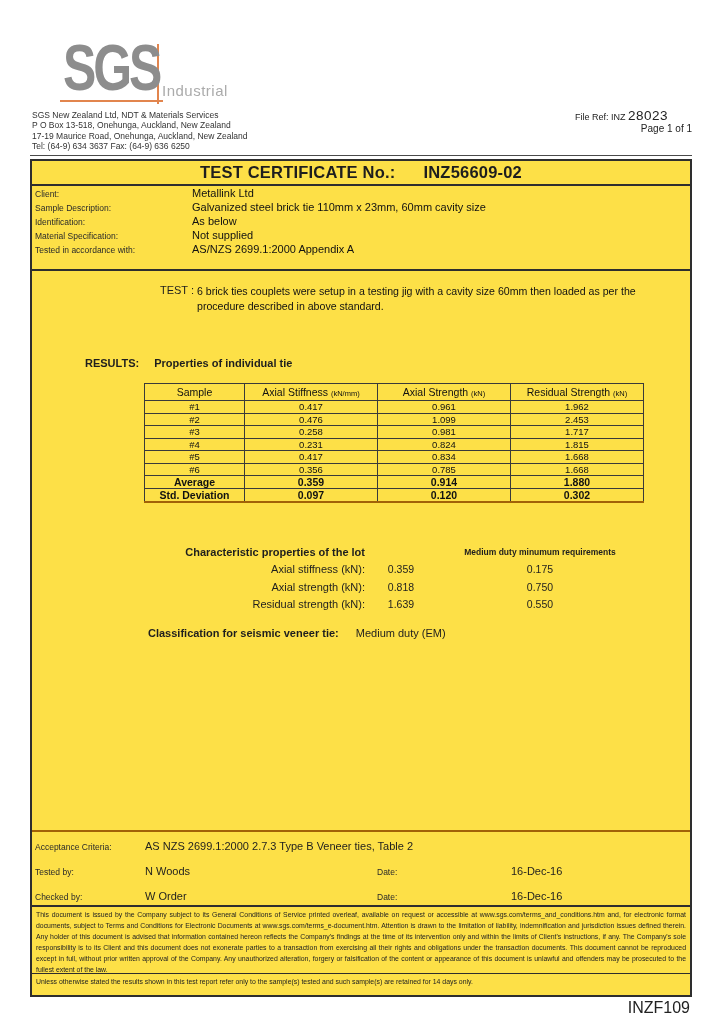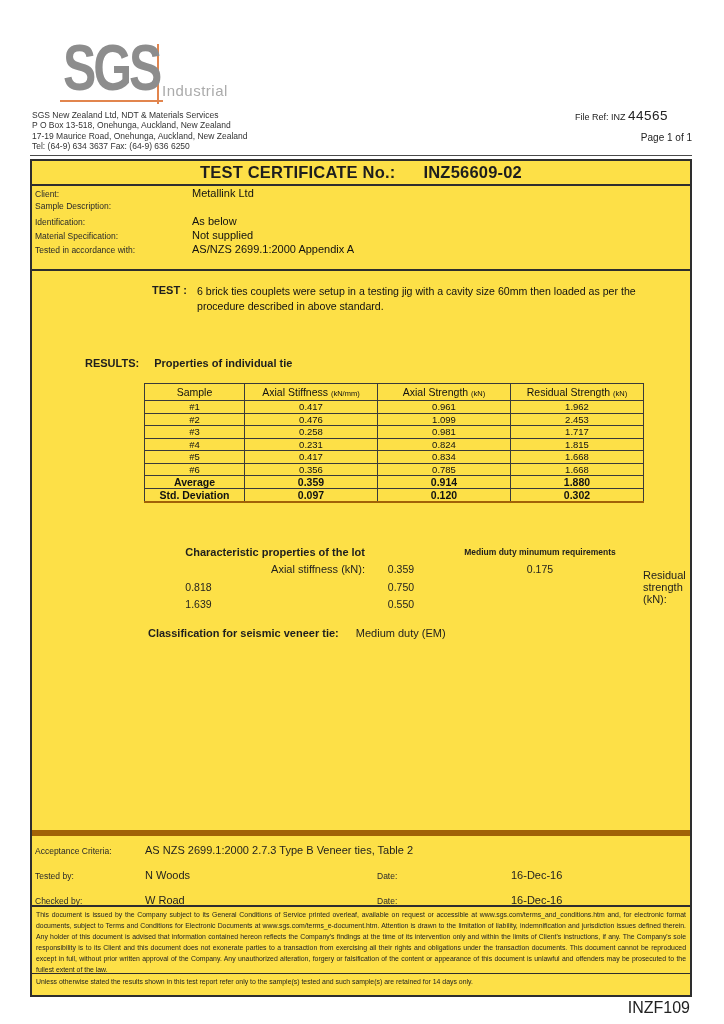--- a/index.html
+++ b/index.html
@@ -26,21 +26,21 @@
     font-size: 15px; color: #ababab; letter-spacing: 0.5px;
   }
   .cross-v { position: absolute; left: 97px; top: 2px; width: 1.5px; height: 60px; background: #e2854e; }
   .cross-h { position: absolute; left: 0px; top: 58px; width: 103px; height: 1.5px; background: #e2854e; }
 
   .address-block { position: absolute; left: 32px; top: 110px; font-size: 8.5px; line-height: 10.4px; color: #333; }
 
   .header-right { position: absolute; right: 32px; top: 108px; text-align: right; }
   .file-ref-line { font-size: 9px; color: #222; margin-right: 24px; }
   .file-ref-num { font-size: 13.5px; letter-spacing: 0.5px; }
-  .page-num { font-size: 10px; color: #222; margin-top: 9px; }
+  .page-num { font-size: 10px; color: #222; }
 
   .header-rule { position: absolute; left: 30px; top: 155px; width: 662px; height: 1px; background: #4a4a4a; }
 
   
   .main-box {
     position: absolute; left: 30px; top: 159px; width: 662px; height: 838px;
     border: 2px solid #2e2e2e;
     display: flex; flex-direction: column;
     background: #fde047;
   }
@@ -53,21 +53,21 @@
   .title-num { margin-left: 28px; }
 
   .info-section { height: 85px; border-bottom: 2px solid #2e2e2e; padding-top: 1px; }
   .info-row { display: flex; align-items: baseline; height: 14px; }
   .info-label { width: 160px; padding-left: 3px; font-size: 8.5px; color: #2a2a2a; }
   .info-value { font-size: 11px; color: #111; }
 
   .body-section { flex: 1; position: relative; }
 
   .test-block { position: absolute; left: 120px; top: 13px; display: flex; }
-  .test-label { font-weight: bold; font-size: 11px; width: 42px; flex: none; }
+  .test-label { font-weight: normal; font-size: 11px; width: 42px; flex: none; text-align: right; }
   .test-text { font-size: 10.6px; width: 462px; line-height: 15px; margin-left: 3px; color: #111; }
 
   .results-heading { position: absolute; left: 53px; top: 86px; font-size: 11px; font-weight: bold; }
   .results-sub { margin-left: 12px; }
 
   table.results { position: absolute; left: 112px; top: 112px; width: 500px; border-collapse: collapse; padding-left: 37px; }
   table.results th, table.results td {
     border: 1px solid #3a3a3a; text-align: center; font-weight: normal; color: #111;
   }
   table.results { border: 1.5px solid #2e2e2e; }
@@ -83,21 +83,21 @@
   .char-grid > div { height: 17.5px; display: flex; align-items: center; }
   .char-title { justify-content: flex-end; font-weight: bold; font-size: 11px; }
   .char-req-title { justify-content: center; font-weight: bold; font-size: 8.5px; }
   .char-label { justify-content: flex-end; font-size: 11px; }
   .char-val, .char-req { justify-content: center; font-size: 10.5px; }
 
   .class-row { position: absolute; left: 116px; top: 356px; font-size: 11px; }
   .class-label { font-weight: bold; }
   .class-value { margin-left: 14px; }
 
-  .signoff-section { height: 75px; border-top: 6px solid #a16207; padding-top: 3px; }
+  .signoff-section { height: 75px; border-top: 2px solid #a16207; padding-top: 3px; }
   .signoff-row { display: flex; align-items: baseline; height: 25px; padding-top: 5px; }
   .signoff-label { width: 113px; padding-left: 3px; font-size: 8.5px; color: #2a2a2a; flex: none; }
   .signoff-name { width: 232px; font-size: 11px; flex: none; }
   .signoff-date-label { width: 134px; font-size: 8.5px; color: #2a2a2a; flex: none; }
   .signoff-date { font-size: 11px; }
 
   .legal-section {
     height: 68px; border-top: 2px solid #2e2e2e;
     padding: 2px 4px 0 4px;
     font-size: 6.9px; line-height: 11px; text-align: justify; color: #222;
@@ -124,41 +124,42 @@
   <div class="address-block">
     <div>SGS New Zealand Ltd, NDT &amp; Materials Services</div>
     <div>P O Box 13-518, Onehunga, Auckland, New Zealand</div>
     <div>17-19 Maurice Road, Onehunga, Auckland, New Zealand</div>
     <div>Tel: (64-9) 634 3637  Fax: (64-9) 636 6250</div>
   </div>
 
   <div class="header-right">
     <div class="file-ref-line">
       <span>File Ref: INZ</span>
-      <span class="file-ref-num">44565</span>
+      <span class="file-ref-num">28023</span>
     </div>
     <div class="page-num">Page 1 of 1</div>
   </div>
 
   <div class="header-rule"></div>
 
   <div class="main-box">
 
     <div class="title-row">
       <span>TEST CERTIFICATE No.:</span>
       <span class="title-num">INZ56609-02</span>
     </div>
 
     <div class="info-section">
       <div class="info-row">
         <span class="info-label">Client:</span>
         <span class="info-value">Metallink Ltd</span>
       </div>
       <div class="info-row">
         <span class="info-label">Sample Description:</span>
+        <span class="info-value">Galvanized steel brick tie 110mm x 23mm, 60mm cavity size</span>
       </div>
       <div class="info-row">
         <span class="info-label">Identification:</span>
         <span class="info-value">As below</span>
       </div>
       <div class="info-row">
         <span class="info-label">Material Specification:</span>
         <span class="info-value">Not supplied</span>
       </div>
       <div class="info-row">
@@ -249,20 +250,21 @@
           <div class="char-title">Characteristic properties of the lot</div>
           <div></div>
           <div class="char-req-title">Medium duty minumum requirements</div>
           <div></div>
 
           <div class="char-label">Axial stiffness (kN):</div>
           <div class="char-val">0.359</div>
           <div class="char-req">0.175</div>
           <div></div>
 
+          <div class="char-label">Axial strength (kN):</div>
           <div class="char-val">0.818</div>
           <div class="char-req">0.750</div>
           <div></div>
 
           <div class="char-label">Residual strength (kN):</div>
           <div class="char-val">1.639</div>
           <div class="char-req">0.550</div>
           <div></div>
         </div>
       </div>
@@ -280,21 +282,21 @@
         <span class="signoff-name" style="width:auto;">AS NZS 2699.1:2000 2.7.3 Type B Veneer ties, Table 2</span>
       </div>
       <div class="signoff-row">
         <span class="signoff-label">Tested by:</span>
         <span class="signoff-name">N Woods</span>
         <span class="signoff-date-label">Date:</span>
         <span class="signoff-date">16-Dec-16</span>
       </div>
       <div class="signoff-row">
         <span class="signoff-label">Checked by:</span>
-        <span class="signoff-name">W Road</span>
+        <span class="signoff-name">W Order</span>
         <span class="signoff-date-label">Date:</span>
         <span class="signoff-date">16-Dec-16</span>
       </div>
     </div>
 
     <div class="legal-section">This document is issued by the Company subject to its General Conditions of Service printed overleaf, available on request or accessible at www.sgs.com/terms_and_conditions.htm and, for electronic format documents, subject to Terms and Conditions for Electronic Documents at www.sgs.com/terms_e-document.htm. Attention is drawn to the limitation of liability, indemnification and jurisdiction issues defined therein. Any holder of this document is advised that information contained hereon reflects the Company's findings at the time of its intervention only and within the limits of Client's instructions, if any. The Company's sole responsibility is to its Client and this document does not exonerate parties to a transaction from exercising all their rights and obligations under the transaction documents. This document cannot be reproduced except in full, without prior written approval of the Company. Any unauthorized alteration, forgery or falsification of the content or appearance of this document is unlawful and offenders may be prosecuted to the fullest extent of the law.</div>
 
     <div class="retention-row">Unless otherwise stated the results shown in this test report refer only to the sample(s) tested and such sample(s) are retained for 14 days only.</div>
 
   </div>

